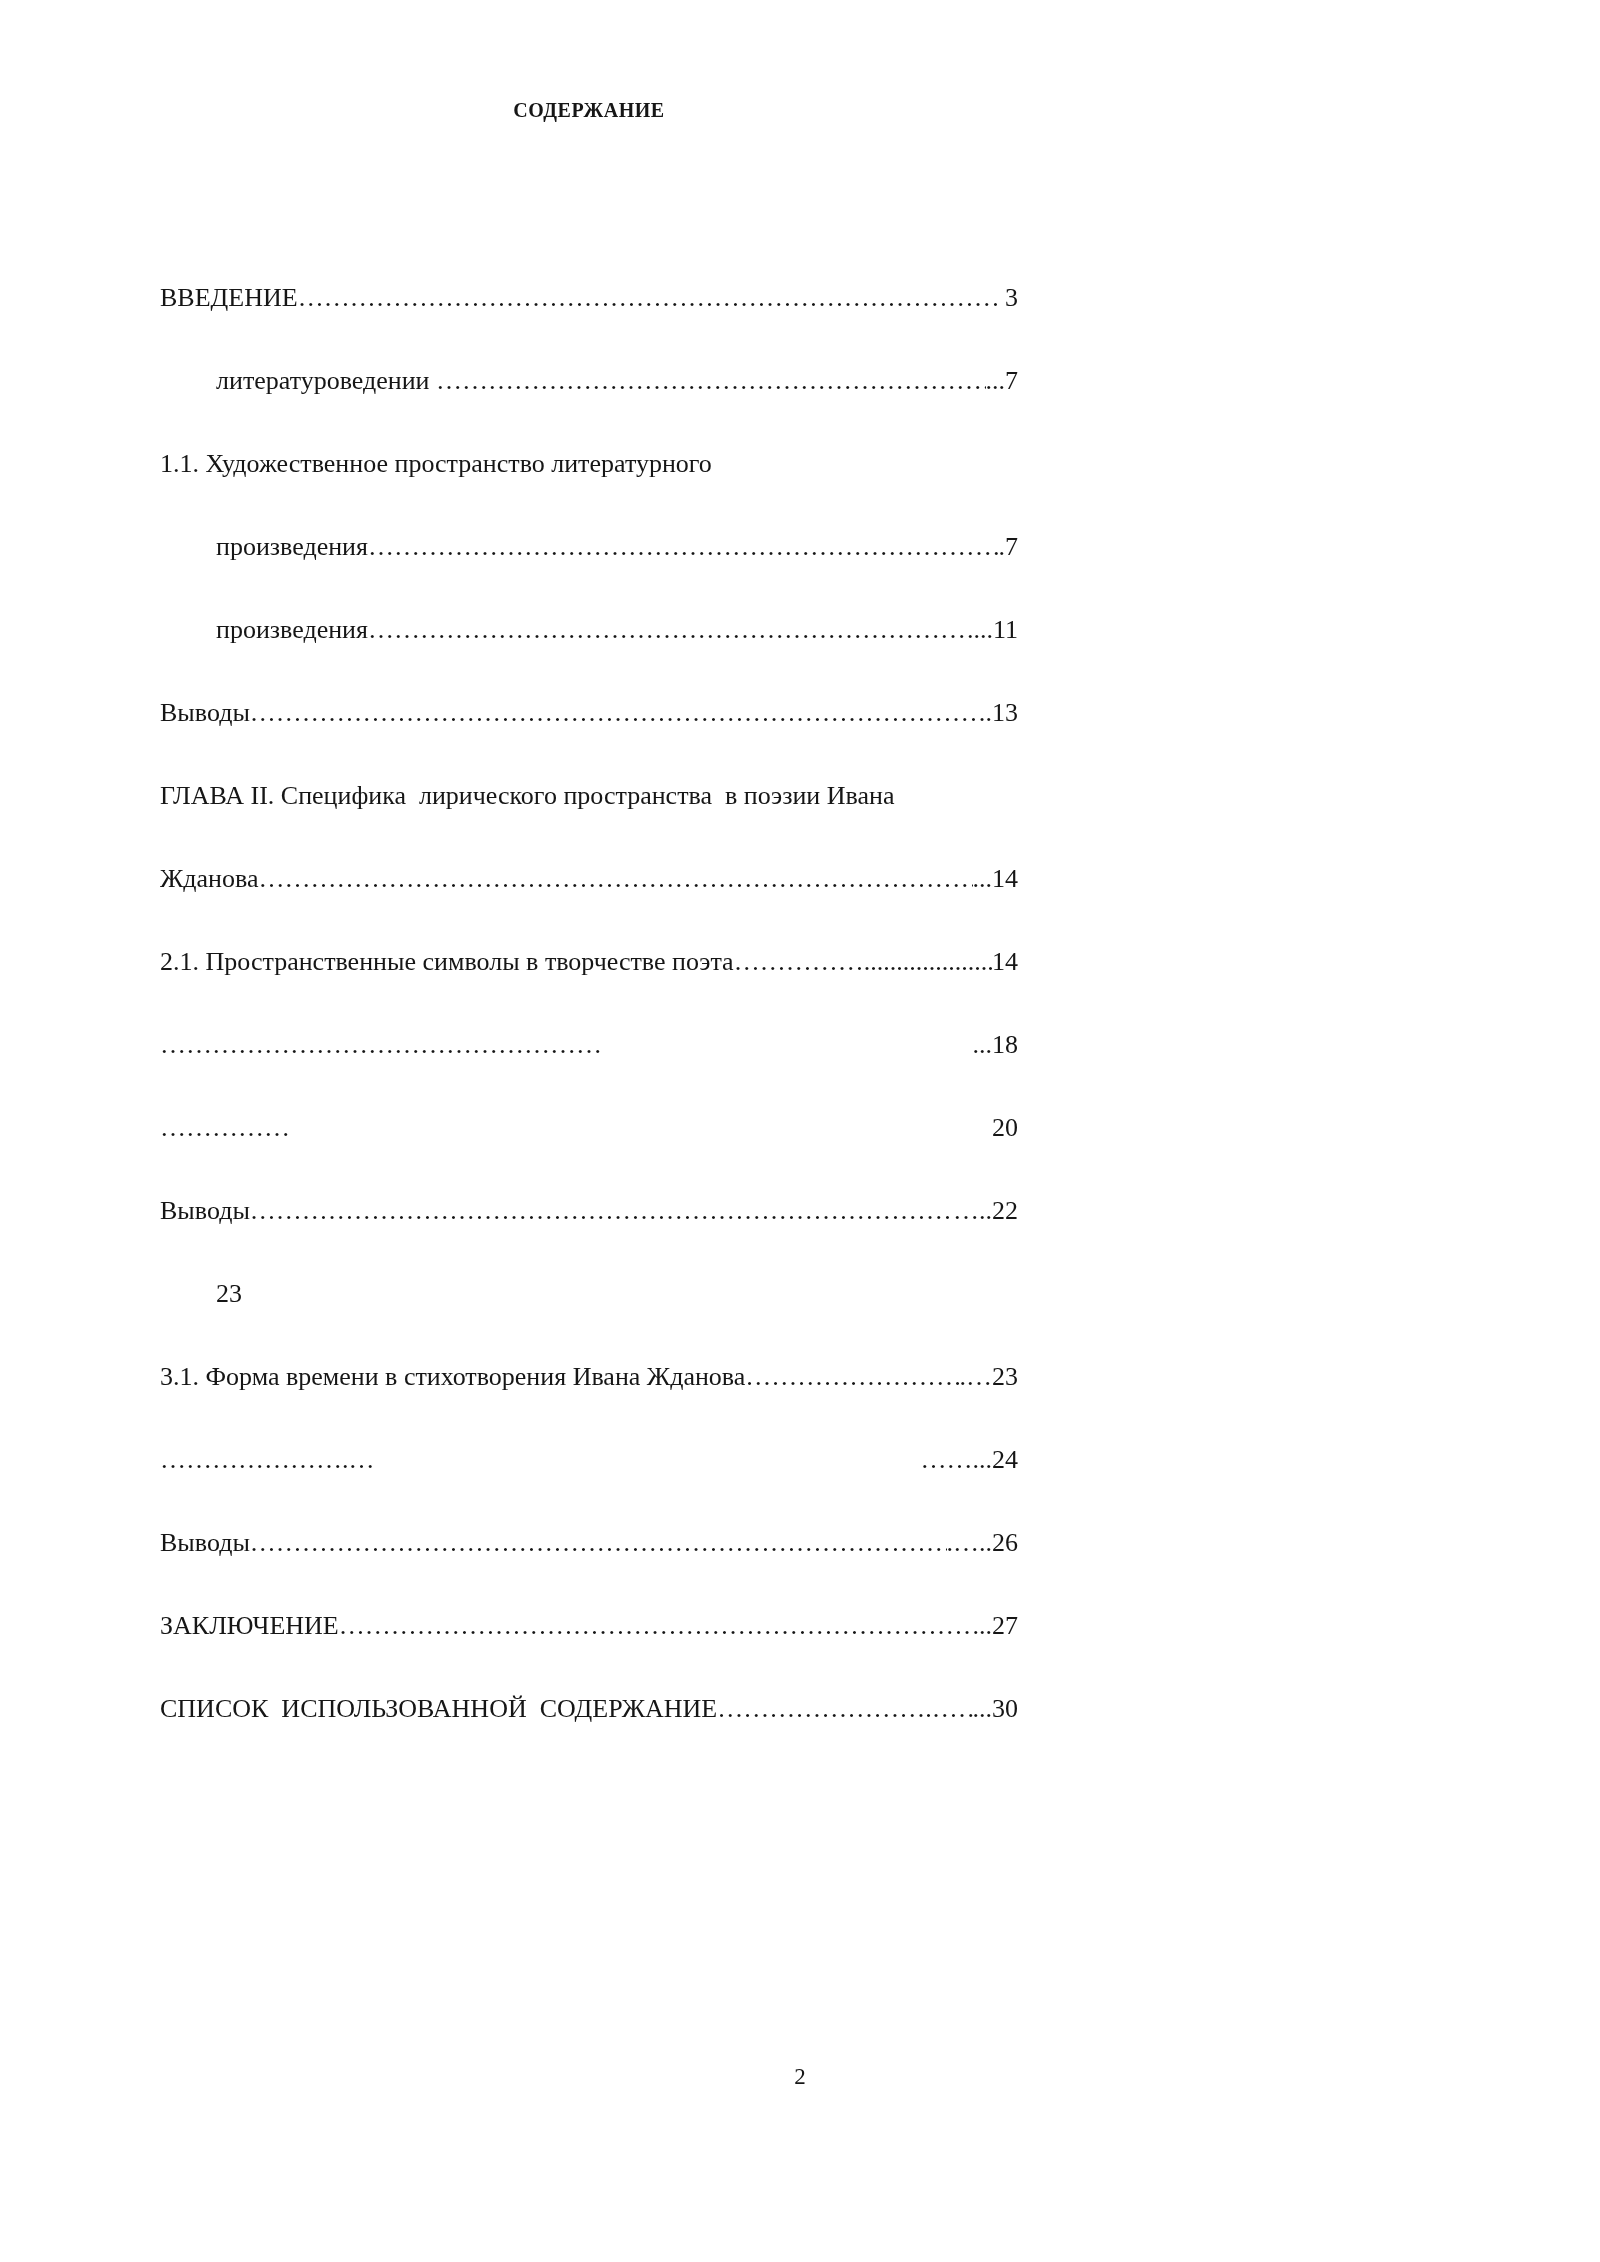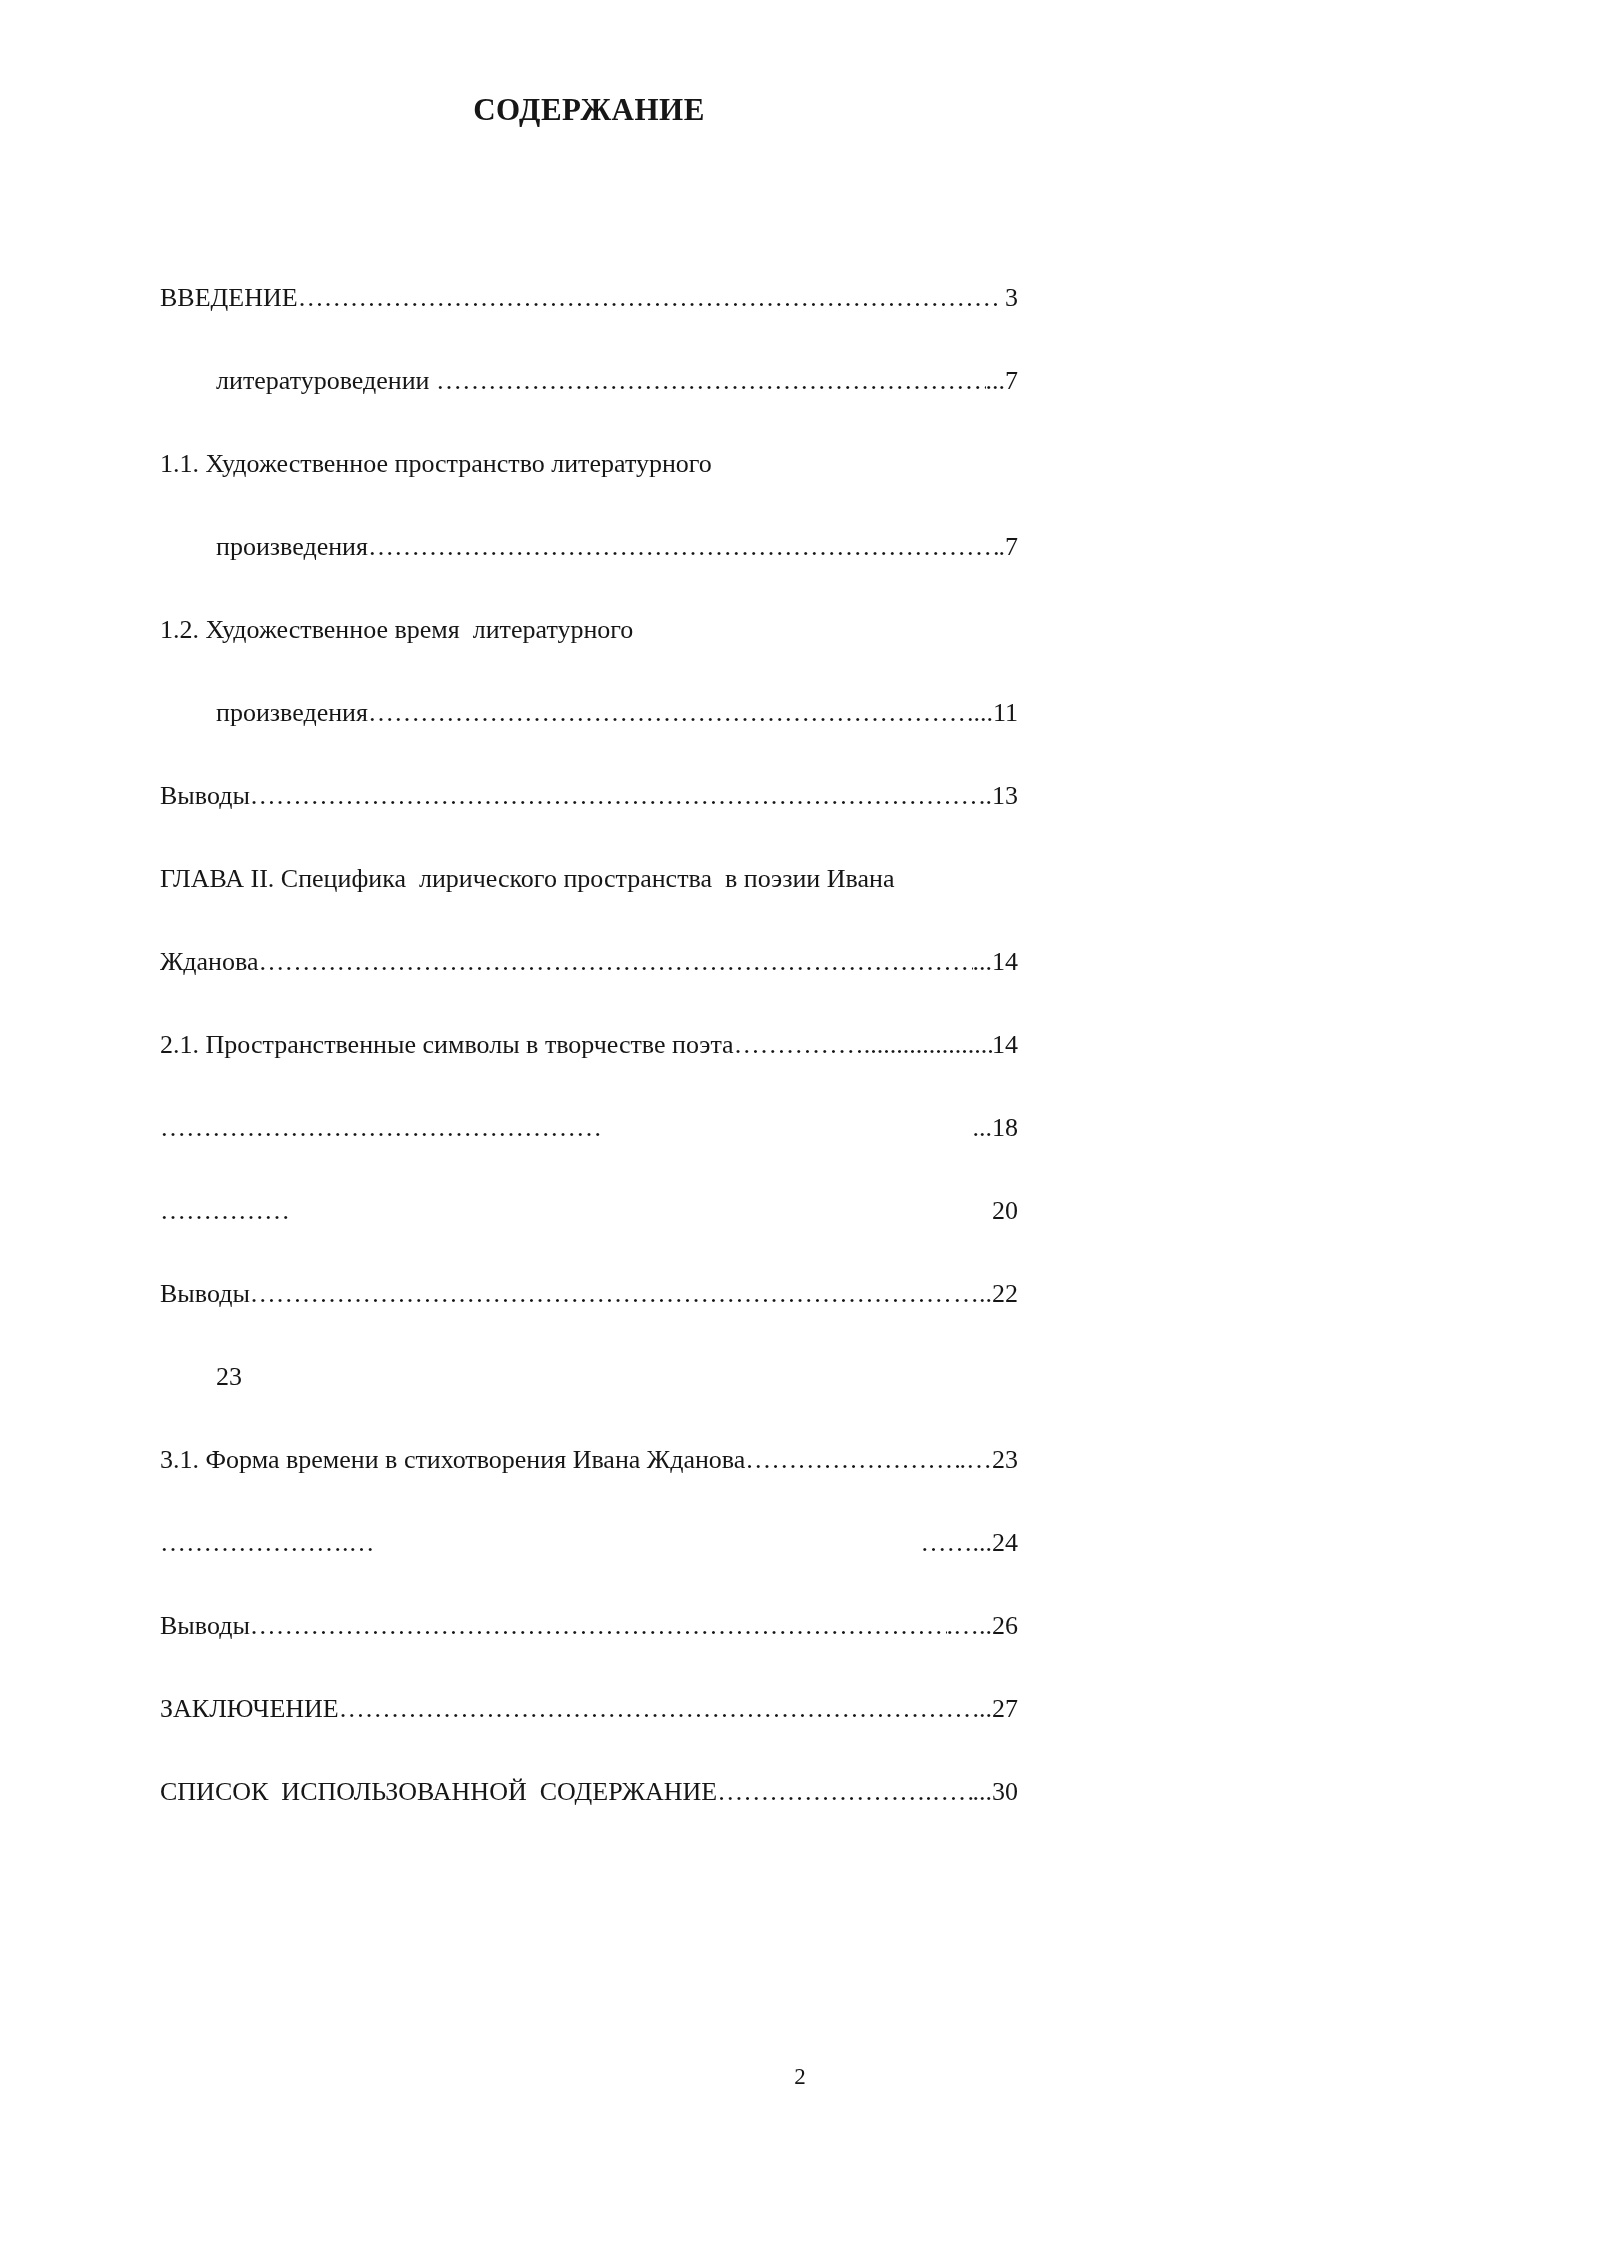--- a/index.html
+++ b/index.html
@@ -16,21 +16,21 @@
     overflow: hidden;
   }
   .page-content {
     position: absolute;
     left: 160px;
     top: 92px;
     width: 858px;
   }
   .doc-title {
     font-weight: bold;
-    font-size: 31px;
+    font-size: 20px;
     line-height: 36px;
     text-align: center;
     margin-bottom: 128px;
     letter-spacing: 0.5px;
   }
   .toc-row {
     display: flex;
     align-items: baseline;
     height: 83px;
     line-height: 83px;
@@ -93,23 +93,20 @@
         <span class="toc-page">...7</span>
       </div>
       <div class="toc-row">
         <span class="toc-label">1.1. Художественное пространство литературного</span>
       </div>
       <div class="toc-row indent">
         <span class="toc-label">произведения</span>
         <span class="toc-leader">………………………………………………………………………………………</span>
         <span class="toc-page">.7</span>
       </div>
-      <div class="toc-row">
-        <span class="toc-label">1.2. Художественное время  литературного</span>
-      </div>
       <div class="toc-row indent">
         <span class="toc-label">произведения</span>
         <span class="toc-leader">………………………………………………………………………………</span>
         <span class="toc-page">....11</span>
       </div>
       <div class="toc-row">
         <span class="toc-label">Выводы</span>
         <span class="toc-leader">…………………………………………………………………………………………………</span>
         <span class="toc-page">.13</span>
       </div>

